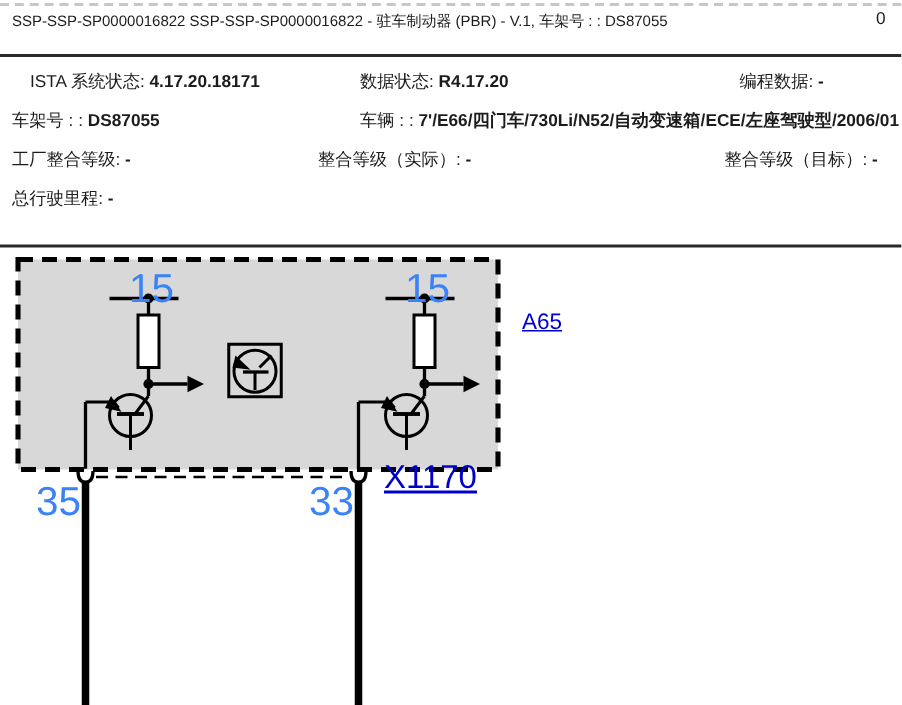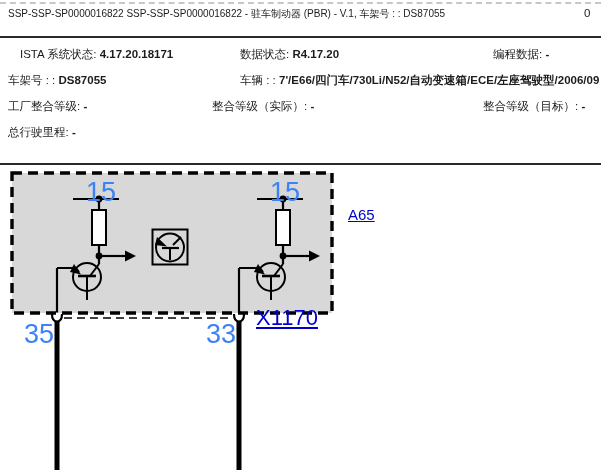--- a/index.html
+++ b/index.html
@@ -41,21 +41,21 @@
 <div class="abs top-dash"></div>
 
 <div class="abs title">SSP-SSP-SP0000016822 SSP-SSP-SP0000016822 - 驻车制动器 (PBR) - V.1, 车架号 : : DS87055</div>
 <div class="abs pagenum">0</div>
 <div class="abs hr1"></div>
 
 <div class="abs info f1"><span class="lab">ISTA 系统状态: </span><span class="val">4.17.20.18171</span></div>
 <div class="abs info f2"><span class="lab">数据状态: </span><span class="val">R4.17.20</span></div>
 <div class="abs info f3"><span class="lab">编程数据: </span><span class="val">-</span></div>
 <div class="abs info f4"><span class="lab">车架号 : : </span><span class="val">DS87055</span></div>
-<div class="abs info f5"><span class="lab">车辆 : : </span><span class="val">7'/E66/四门车/730Li/N52/自动变速箱/ECE/左座驾驶型/2006/09</span></div>
+<div class="abs info f5"><span class="lab">车辆 : : </span><span class="val">7'/E66/四门车/730Li/N52/自动变速箱/ECE/左座驾驶型/2006/01</span></div>
 <div class="abs info f6"><span class="lab">工厂整合等级: </span><span class="val">-</span></div>
 <div class="abs info f7"><span class="lab">整合等级（实际）: </span><span class="val">-</span></div>
 <div class="abs info f8"><span class="lab">整合等级（目标）: </span><span class="val">-</span></div>
 <div class="abs info f9"><span class="lab">总行驶里程: </span><span class="val">-</span></div>
 
 <div class="abs hr2"></div>
 
 <svg class="diag" width="601" height="310" viewBox="0 0 601 310">
 
   <rect x="12" y="13" width="320" height="140" fill="#d8d8d8" stroke="#000" stroke-width="3.4" stroke-dasharray="10,6"></rect>

